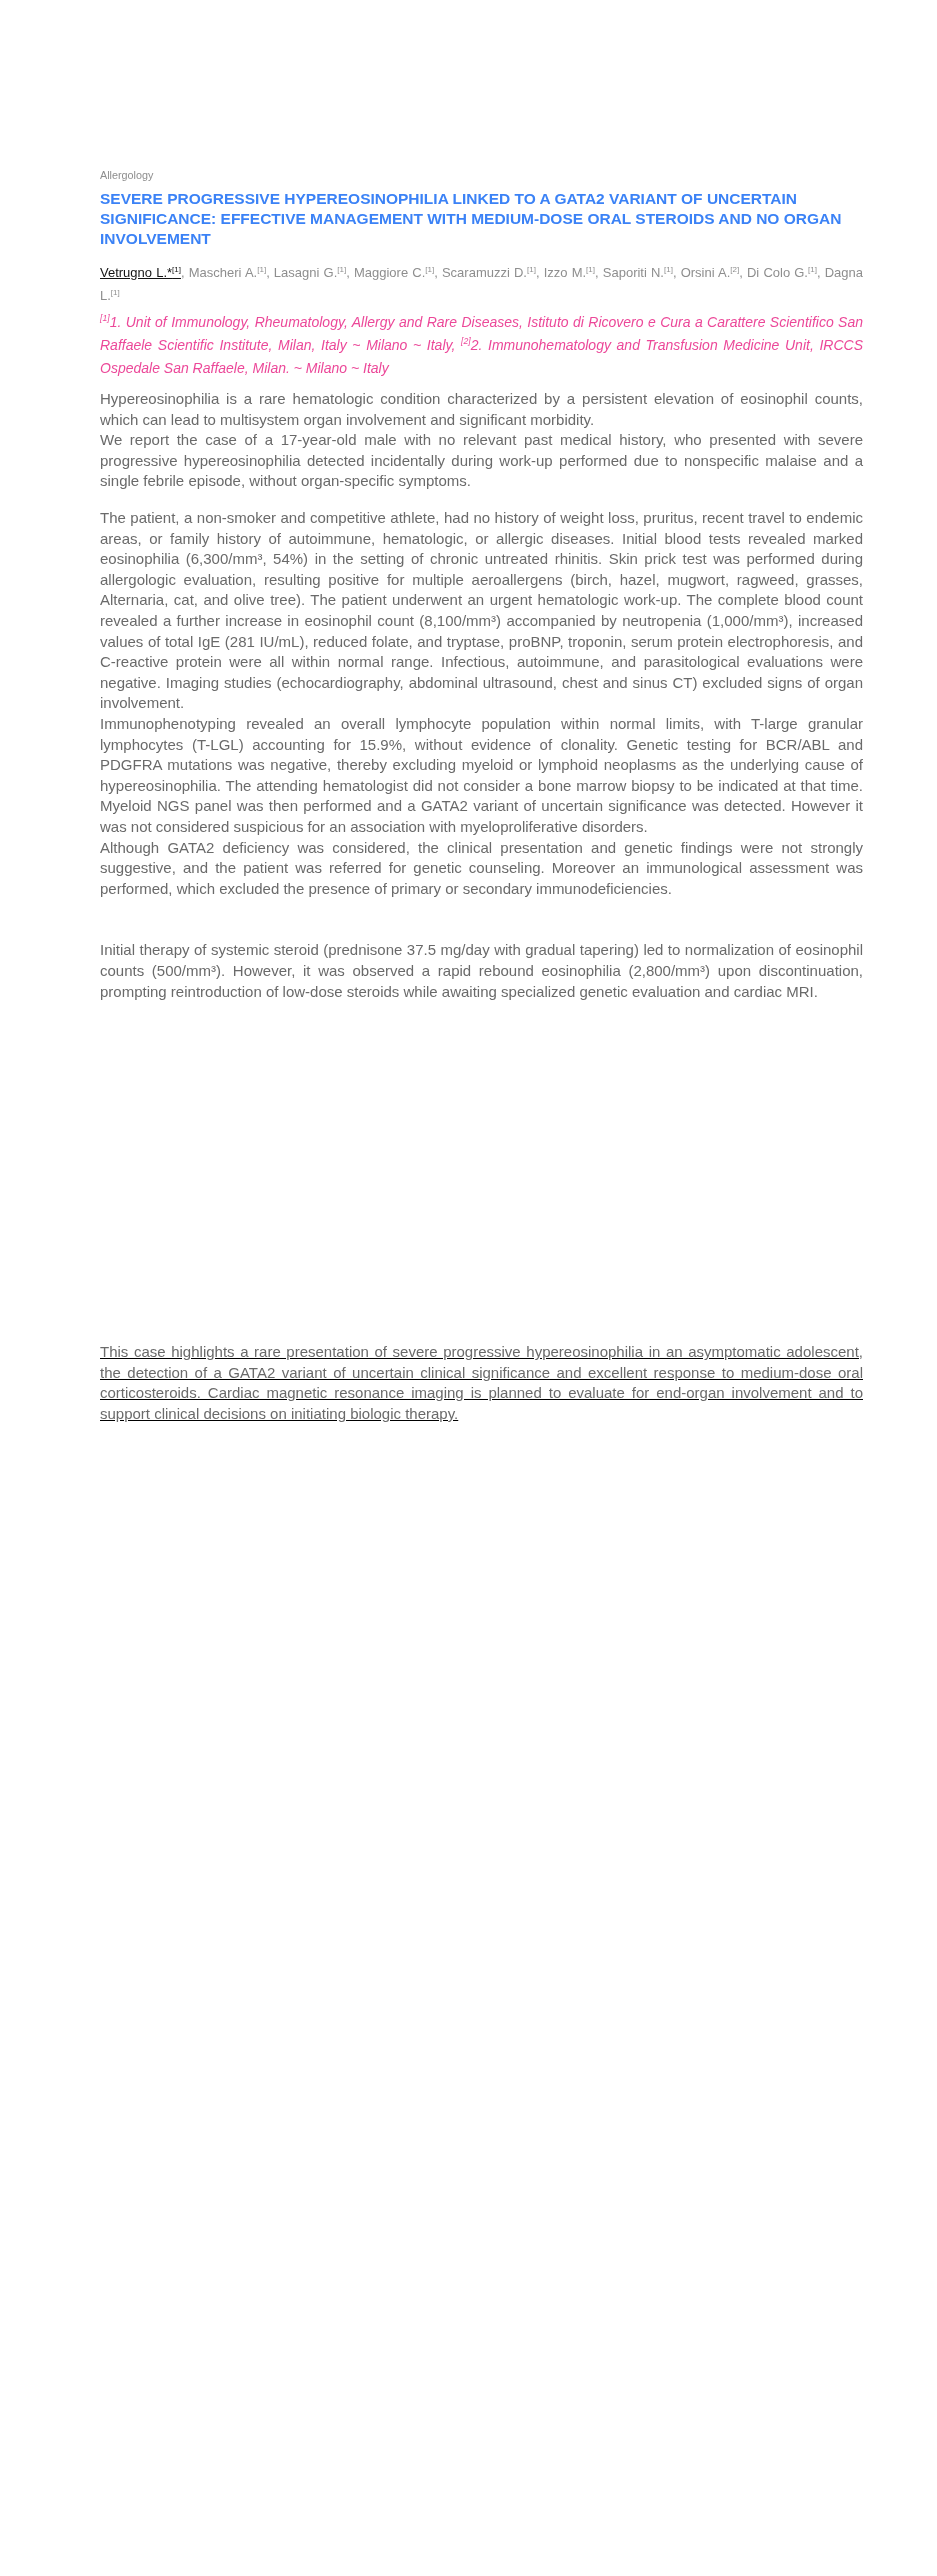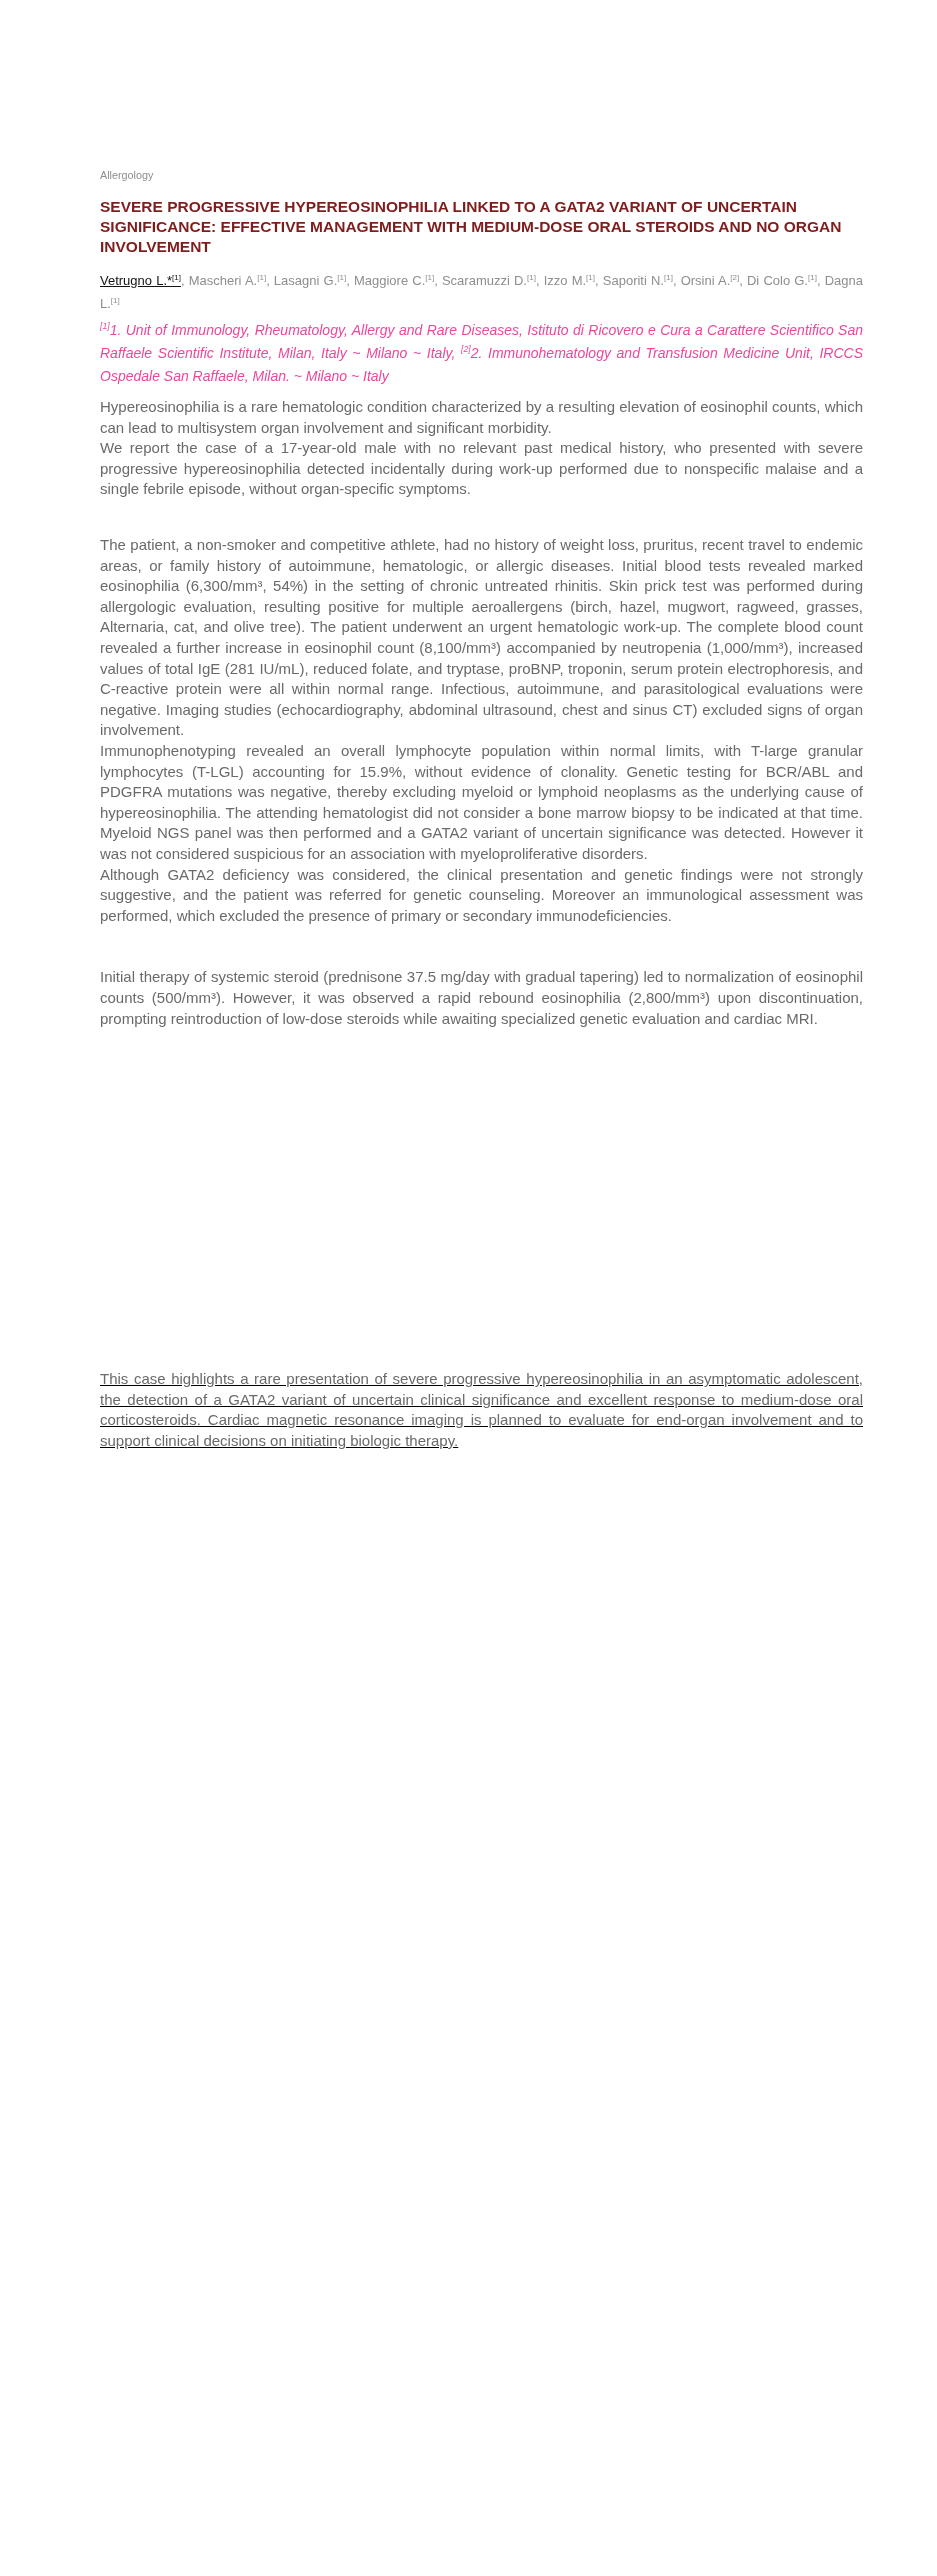--- a/index.html
+++ b/index.html
@@ -23,25 +23,25 @@
     color: #8e8e8e;
   }
   .abstract-number {
     margin-top: 23px;
     font-size: 26px;
     line-height: 29px;
     font-weight: 700;
     color: #4e86c6;
   }
   .title {
-    margin-top: 15px;
+    margin-top: 7px;
     font-size: 15.5px;
     line-height: 19.6px;
     font-weight: 700;
-    color: #7f1d1d;
+    color: #3b82f6;
   }
   .authors {
     margin-top: 13px;
     font-size: 13px;
     line-height: 23px;
     color: #8e8e8e;
     text-align: justify;
   }
   .author-presenting {
     color: #141414;
@@ -61,36 +61,36 @@
     color: #ec4899;
     text-align: justify;
   }
   .abstract-body p {
     font-size: 15px;
     line-height: 20.6px;
     color: #6a6a6a;
     text-align: justify;
   }
   .body-block-0 { margin-top: 9.3px; }
-  .body-block-1 { margin-top: 35px; }
+  .body-block-1 { margin-top: 16px; }
   .body-block-2 { margin-top: 41px; }
   .body-block-3 { margin-top: 340px; text-decoration: underline; }
 </style>
 </head>
 <body>
 
 <div class="page">
   <div class="content">
     <div class="category">Allergology</div>
     <h2 class="title">SEVERE PROGRESSIVE HYPEREOSINOPHILIA LINKED TO A GATA2 VARIANT OF UNCERTAIN SIGNIFICANCE: EFFECTIVE MANAGEMENT WITH MEDIUM-DOSE ORAL STEROIDS AND NO ORGAN INVOLVEMENT</h2>
     <div class="authors"><span class="author-presenting">Vetrugno L.*<sup>[1]</sup></span>, <span>Mascheri A.<sup>[1]</sup></span>, <span>Lasagni G.<sup>[1]</sup></span>, <span>Maggiore C.<sup>[1]</sup></span>, <span>Scaramuzzi D.<sup>[1]</sup></span>, <span>Izzo M.<sup>[1]</sup></span>, <span>Saporiti N.<sup>[1]</sup></span>, <span>Orsini A.<sup>[2]</sup></span>, <span>Di Colo G.<sup>[1]</sup></span>, <span>Dagna L.<sup>[1]</sup></span></div>
     <div class="affiliations"><sup>[1]</sup><span>1. Unit of Immunology, Rheumatology, Allergy and Rare Diseases, Istituto di Ricovero e Cura a Carattere Scientifico San Raffaele Scientific Institute, Milan, Italy ~ Milano ~ Italy, </span><sup>[2]</sup><span>2. Immunohematology and Transfusion Medicine Unit, IRCCS Ospedale San Raffaele, Milan. ~ Milano ~ Italy</span></div>
     <div class="abstract-body">
         <div class="body-block body-block-0">
-          <p>Hypereosinophilia is a rare hematologic condition characterized by a resulting elevation of eosinophil counts, which can lead to multisystem organ involvement and significant morbidity.</p>
+          <p>Hypereosinophilia is a rare hematologic condition characterized by a persistent elevation of eosinophil counts, which can lead to multisystem organ involvement and significant morbidity.</p>
           <p>We report the case of a 17-year-old male with no relevant past medical history, who presented with severe progressive hypereosinophilia detected incidentally during work-up performed due to nonspecific malaise and a single febrile episode, without organ-specific symptoms.</p>
         </div>
         <div class="body-block body-block-1">
           <p>The patient, a non-smoker and competitive athlete, had no history of weight loss, pruritus, recent travel to endemic areas, or family history of autoimmune, hematologic, or allergic diseases. Initial blood tests revealed marked eosinophilia (6,300/mm³, 54%) in the setting of chronic untreated rhinitis. Skin prick test was performed during allergologic evaluation, resulting positive for multiple aeroallergens (birch, hazel, mugwort, ragweed, grasses, Alternaria, cat, and olive tree). The patient underwent an urgent hematologic work-up. The complete blood count revealed a further increase in eosinophil count (8,100/mm³) accompanied by neutropenia (1,000/mm³), increased values of total IgE (281 IU/mL), reduced folate, and tryptase, proBNP, troponin, serum protein electrophoresis, and C-reactive protein were all within normal range. Infectious, autoimmune, and parasitological evaluations were negative. Imaging studies (echocardiography, abdominal ultrasound, chest and sinus CT) excluded signs of organ involvement.</p>
           <p>Immunophenotyping revealed an overall lymphocyte population within normal limits, with T-large granular lymphocytes (T-LGL) accounting for 15.9%, without evidence of clonality. Genetic testing for BCR/ABL and PDGFRA mutations was negative, thereby excluding myeloid or lymphoid neoplasms as the underlying cause of hypereosinophilia. The attending hematologist did not consider a bone marrow biopsy to be indicated at that time. Myeloid NGS panel was then performed and a GATA2 variant of uncertain significance was detected. However it was not considered suspicious for an association with myeloproliferative disorders.</p>
           <p>Although GATA2 deficiency was considered, the clinical presentation and genetic findings were not strongly suggestive, and the patient was referred for genetic counseling. Moreover an immunological assessment was performed, which excluded the presence of primary or secondary immunodeficiencies.</p>
         </div>
         <div class="body-block body-block-2">
           <p>Initial therapy of systemic steroid (prednisone 37.5 mg/day with gradual tapering) led to normalization of eosinophil counts (500/mm³). However, it was observed a rapid rebound eosinophilia (2,800/mm³) upon discontinuation, prompting reintroduction of low-dose steroids while awaiting specialized genetic evaluation and cardiac MRI.</p>
         </div>

